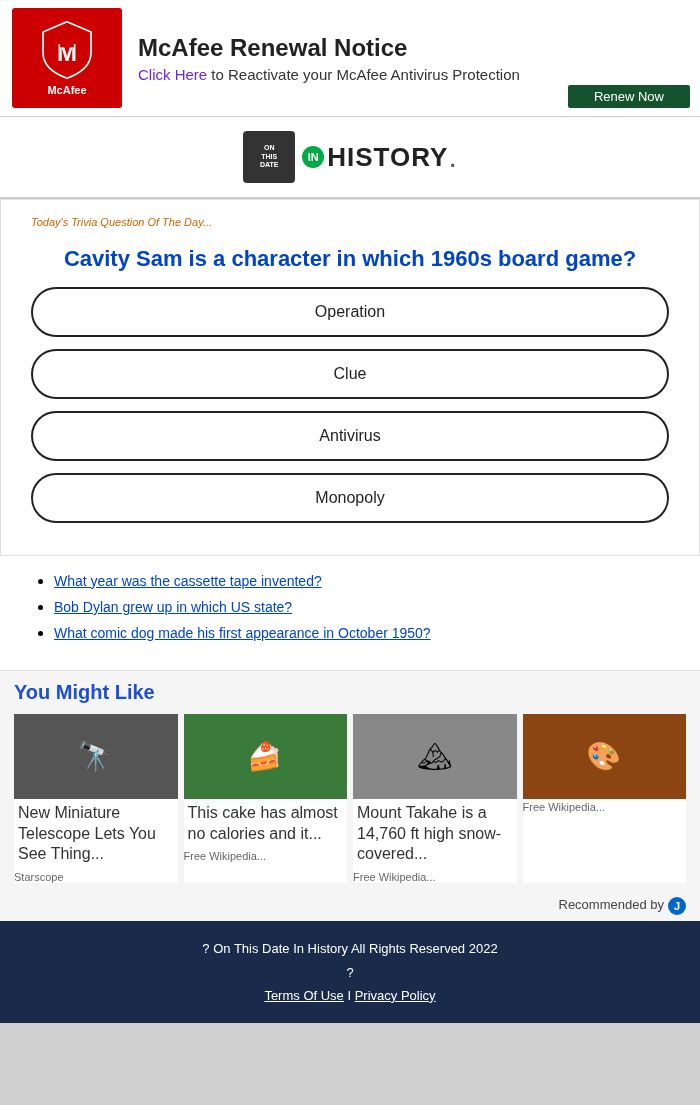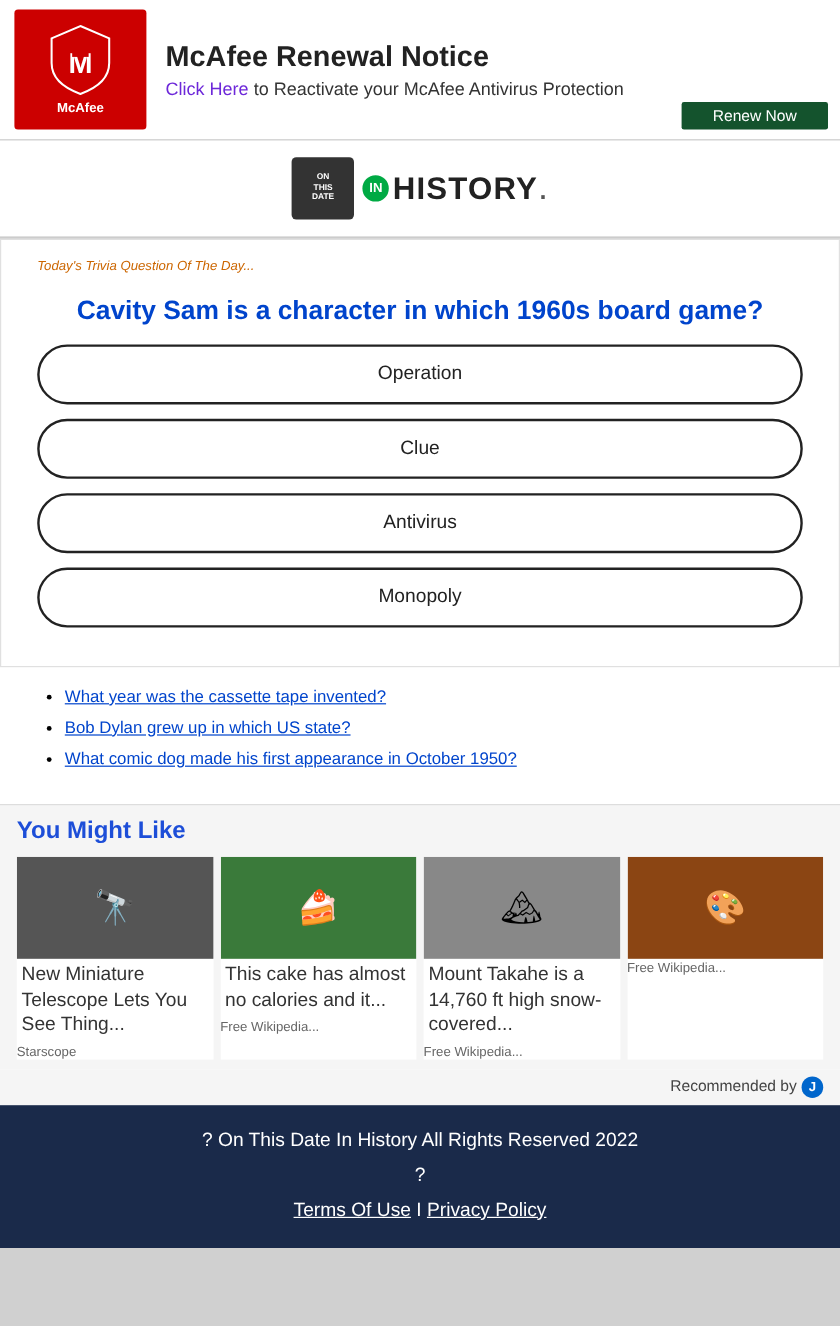--- a/index.html
+++ b/index.html
@@ -246,21 +246,21 @@
       justify-content: center;
       margin-left: 4px;
     }
 
     
     #footer {
       background: #1a2a4a;
       color: white;
       text-align: center;
       padding: 16px 20px;
-      font-size: 16px;
+      font-size: 13px;
       line-height: 1.8;
     }
     #footer a {
       color: white;
       text-decoration: underline;
     }
   </style>
 </head>
 <body>
 

